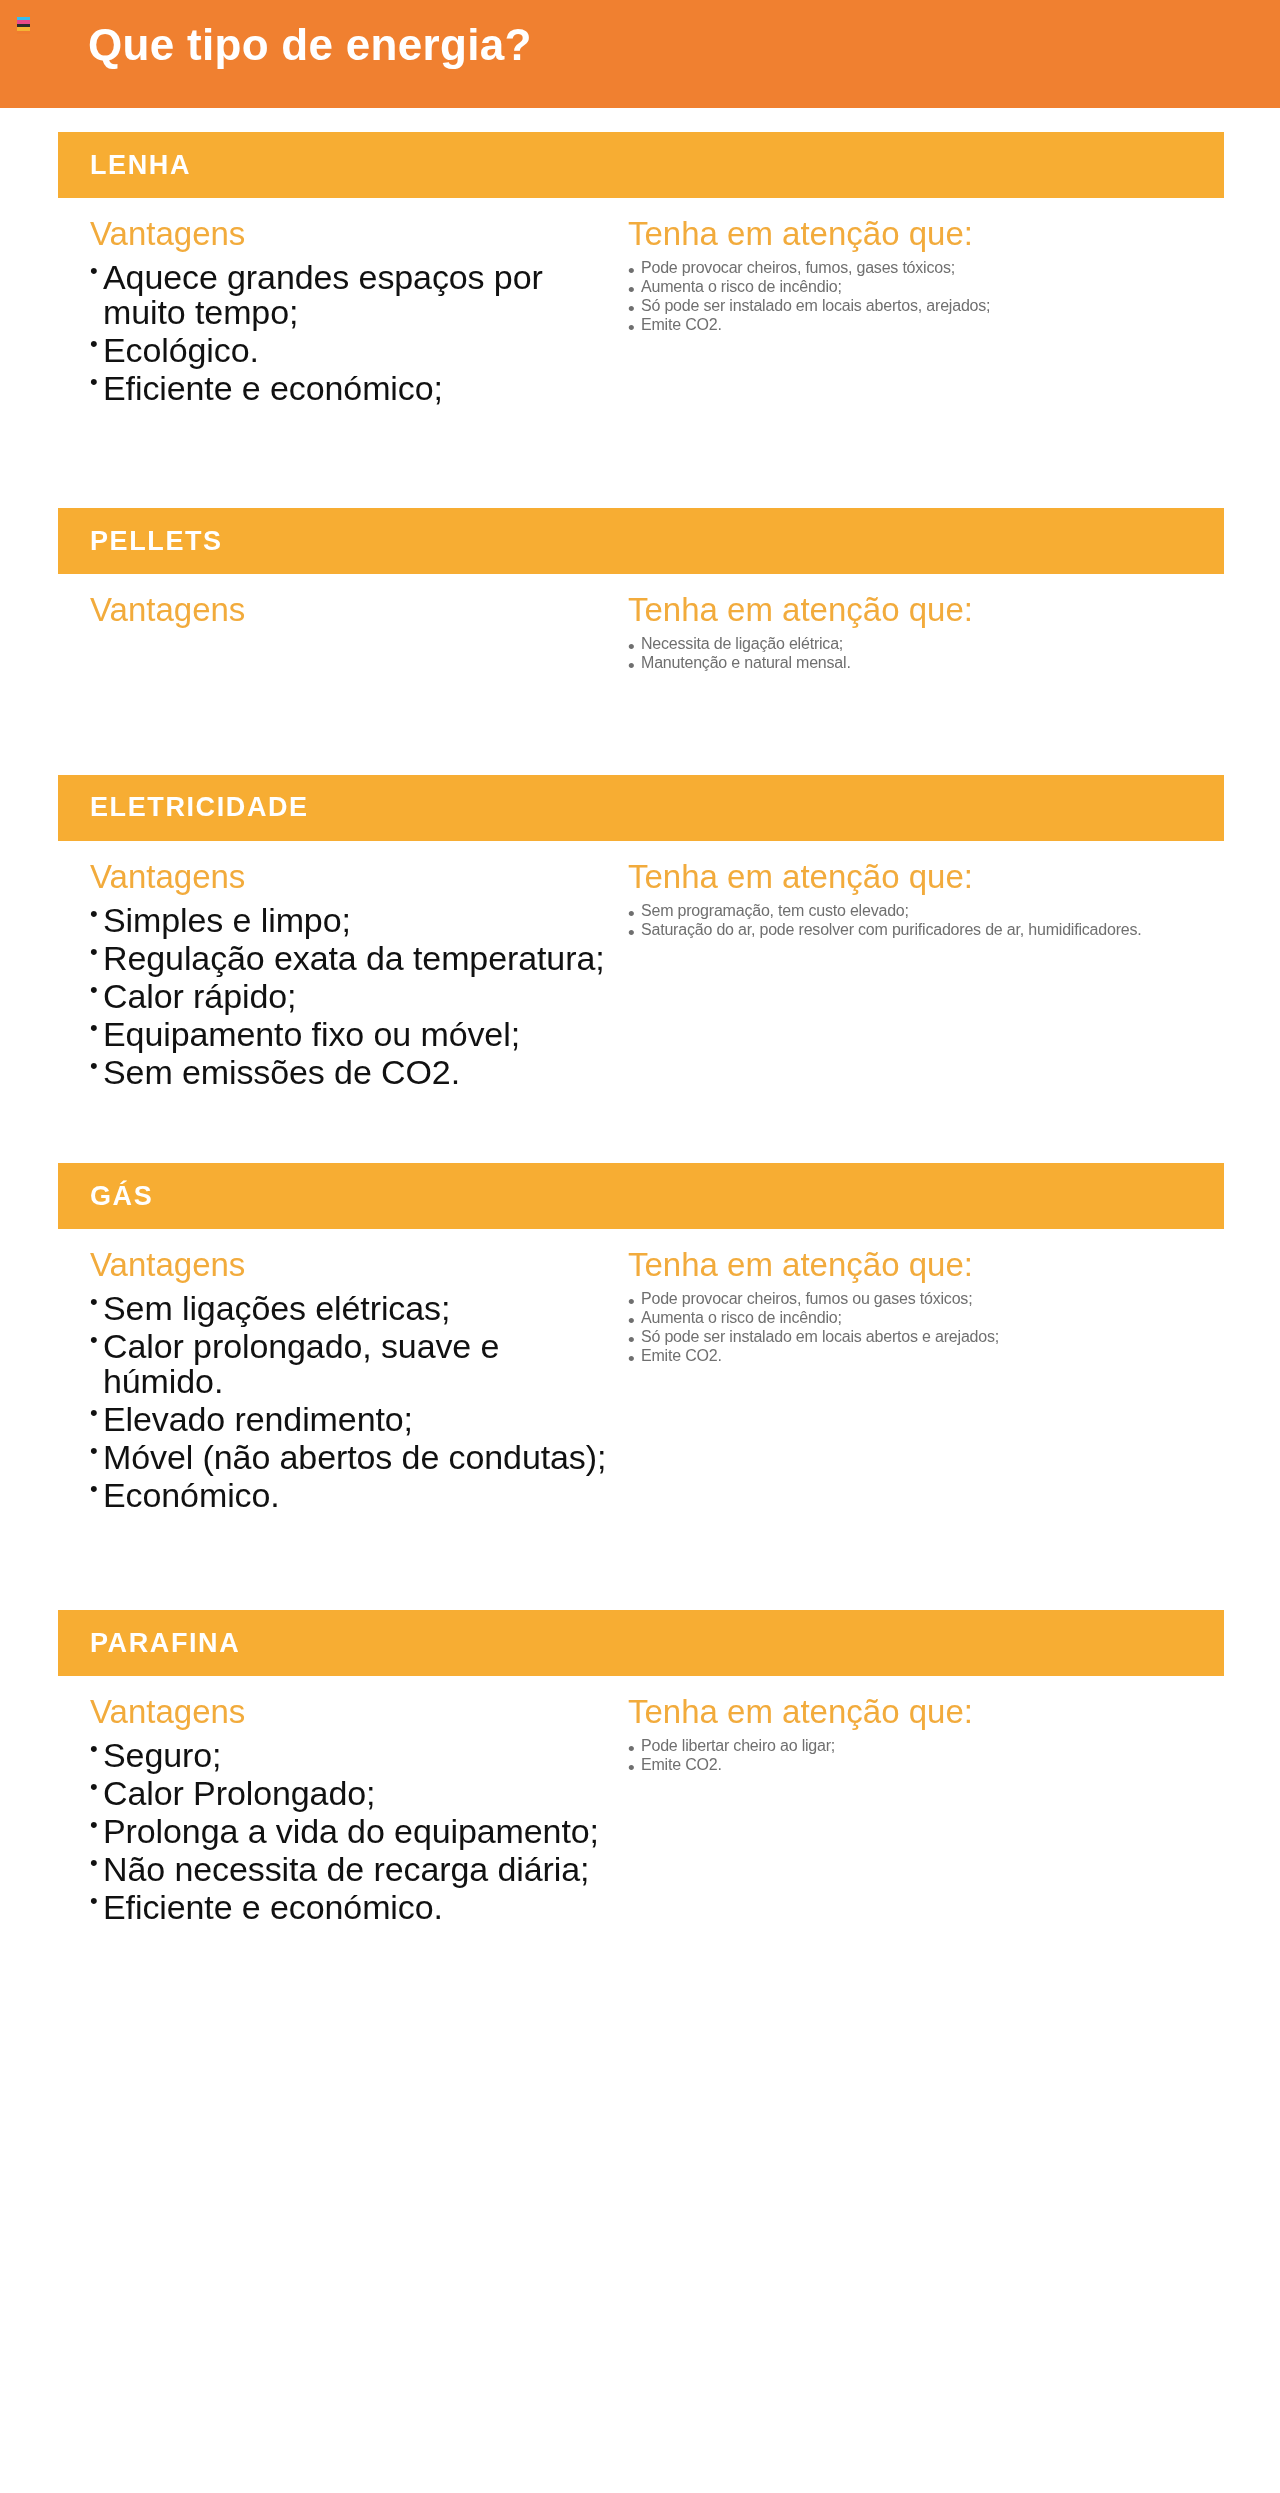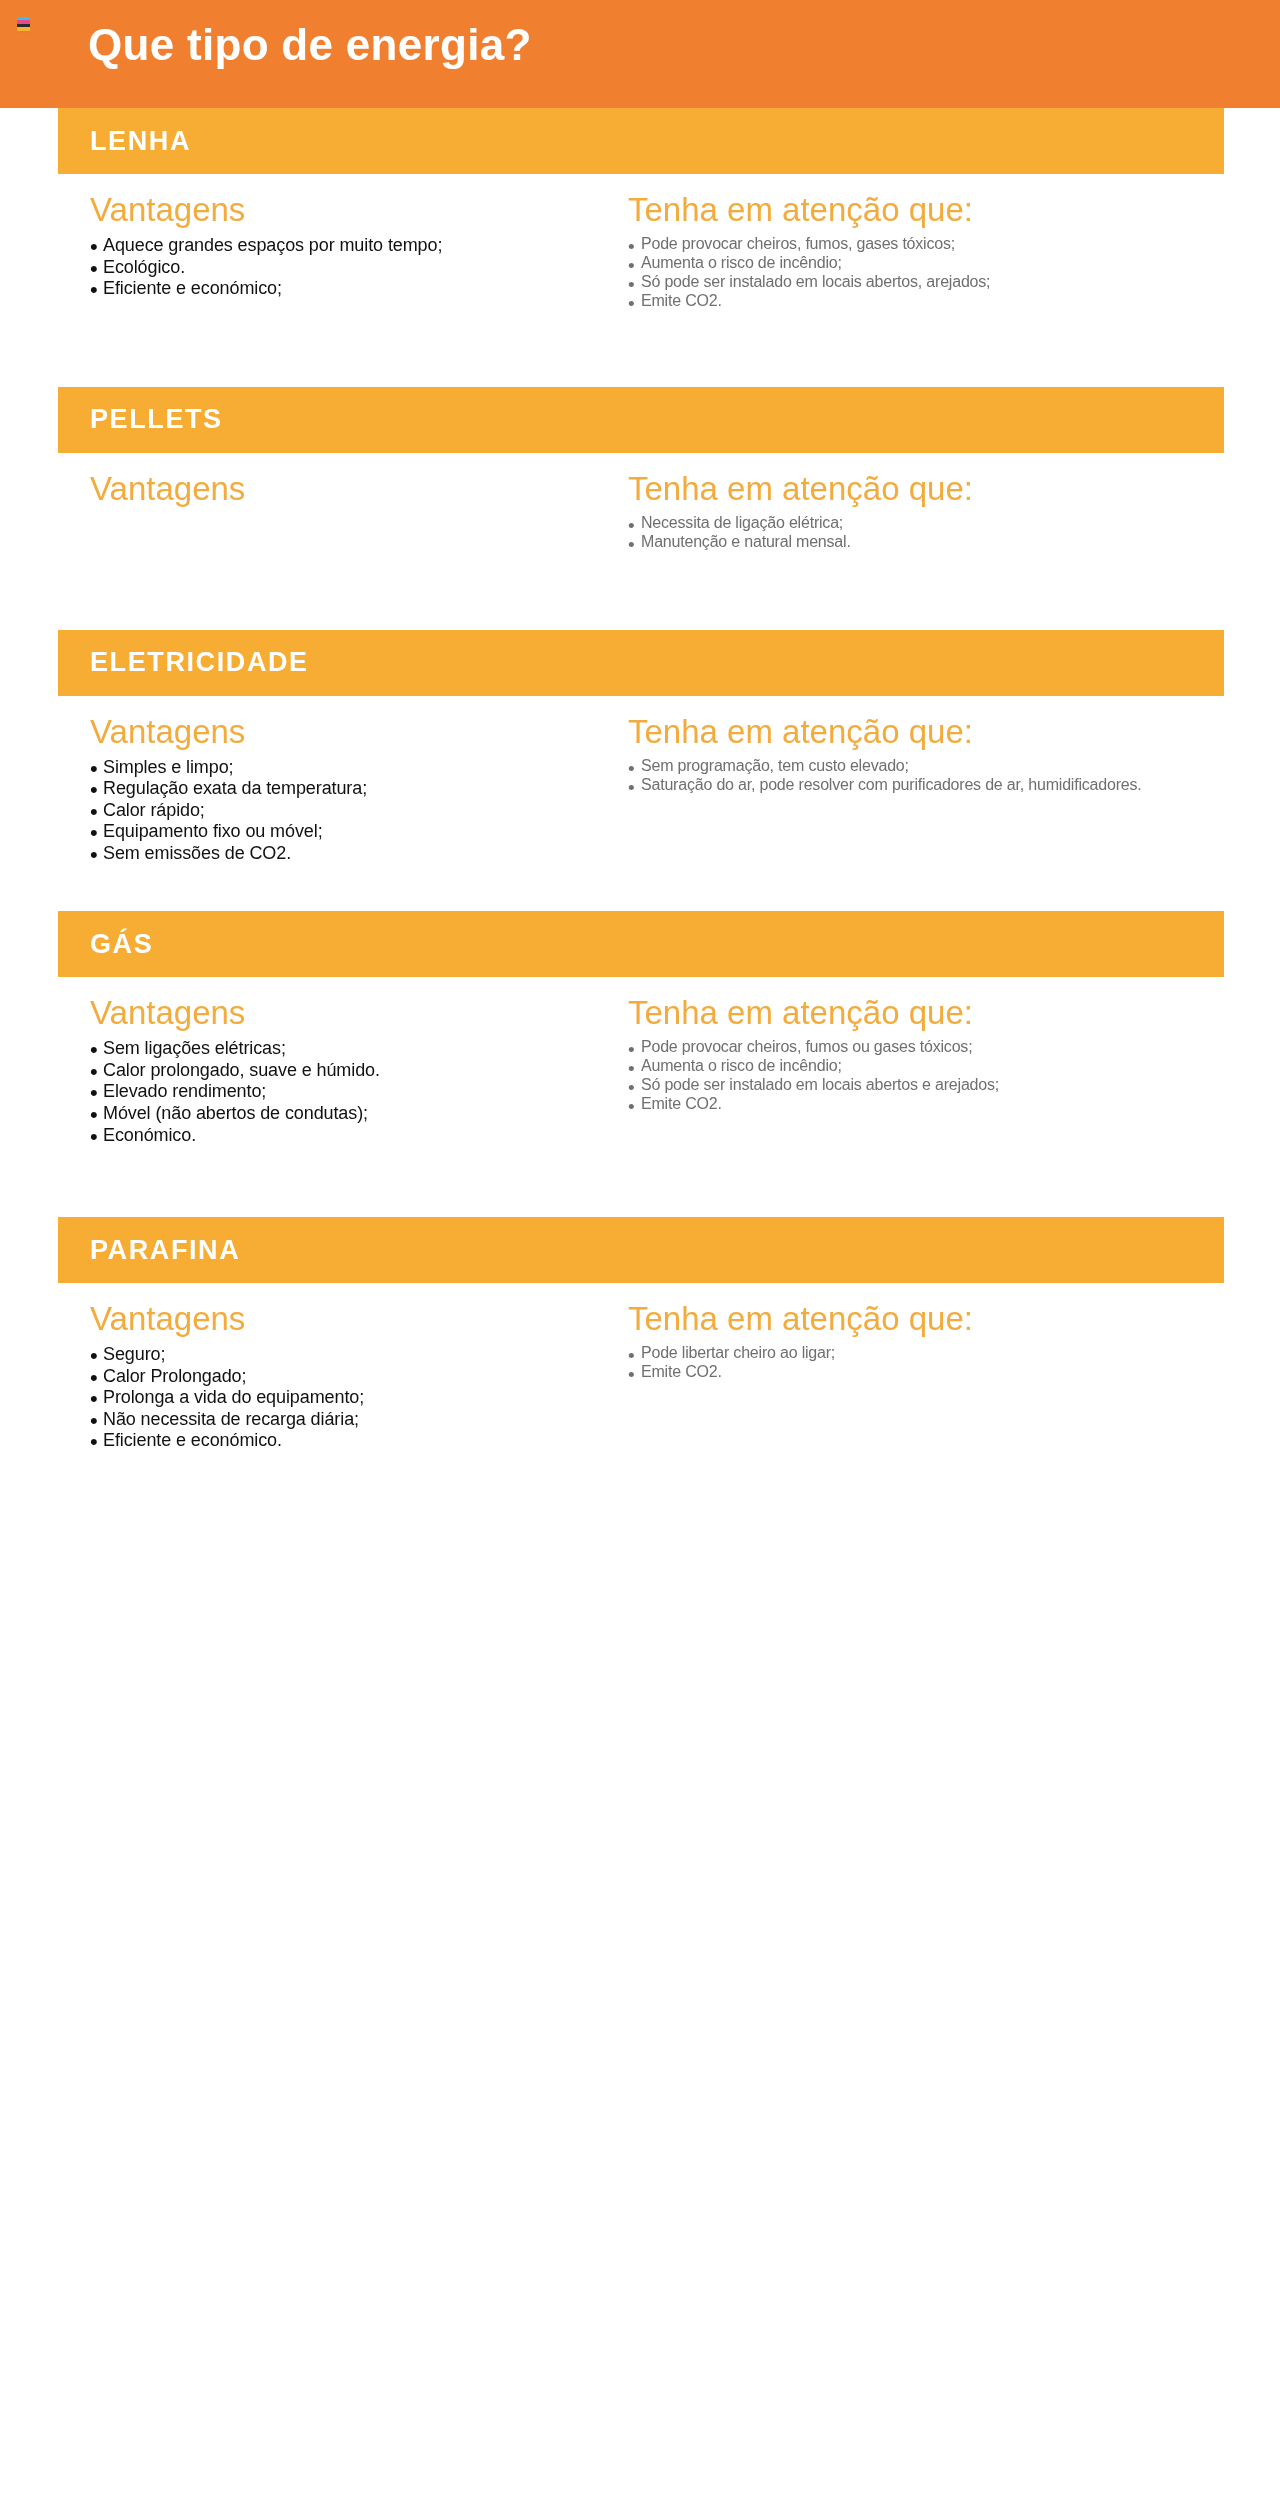--- a/index.html
+++ b/index.html
@@ -52,20 +52,21 @@
     letter-spacing:0.3px;
     line-height:70px;
     white-space:nowrap;
   }
 
   
   .section {
     position:relative;
     width:1280px;
     padding:0 58px 0 58px;
+    margin-top:24px;
   }
 
   .sec-head {
     background:#f7ad33;
     height:66px;
     width:1166px;
     display:flex;
     align-items:center;
     padding-left:32px;
   }
@@ -94,21 +95,21 @@
     line-height:34px;
     margin-bottom:9px;
     white-space:nowrap;
   }
 
   ul.bullets { list-style:none; }
 
   ul.bullets li {
     position:relative;
     padding-left:13px;
-    font-size:18px;
+    font-size:34px;
     line-height:1.03;
     margin-bottom:3px;
     color:#111111;
     letter-spacing:-0.1px;
   }
   ul.bullets li::before {
     content:"\2022";
     position:absolute;
     left:0;
     top:-1px;

